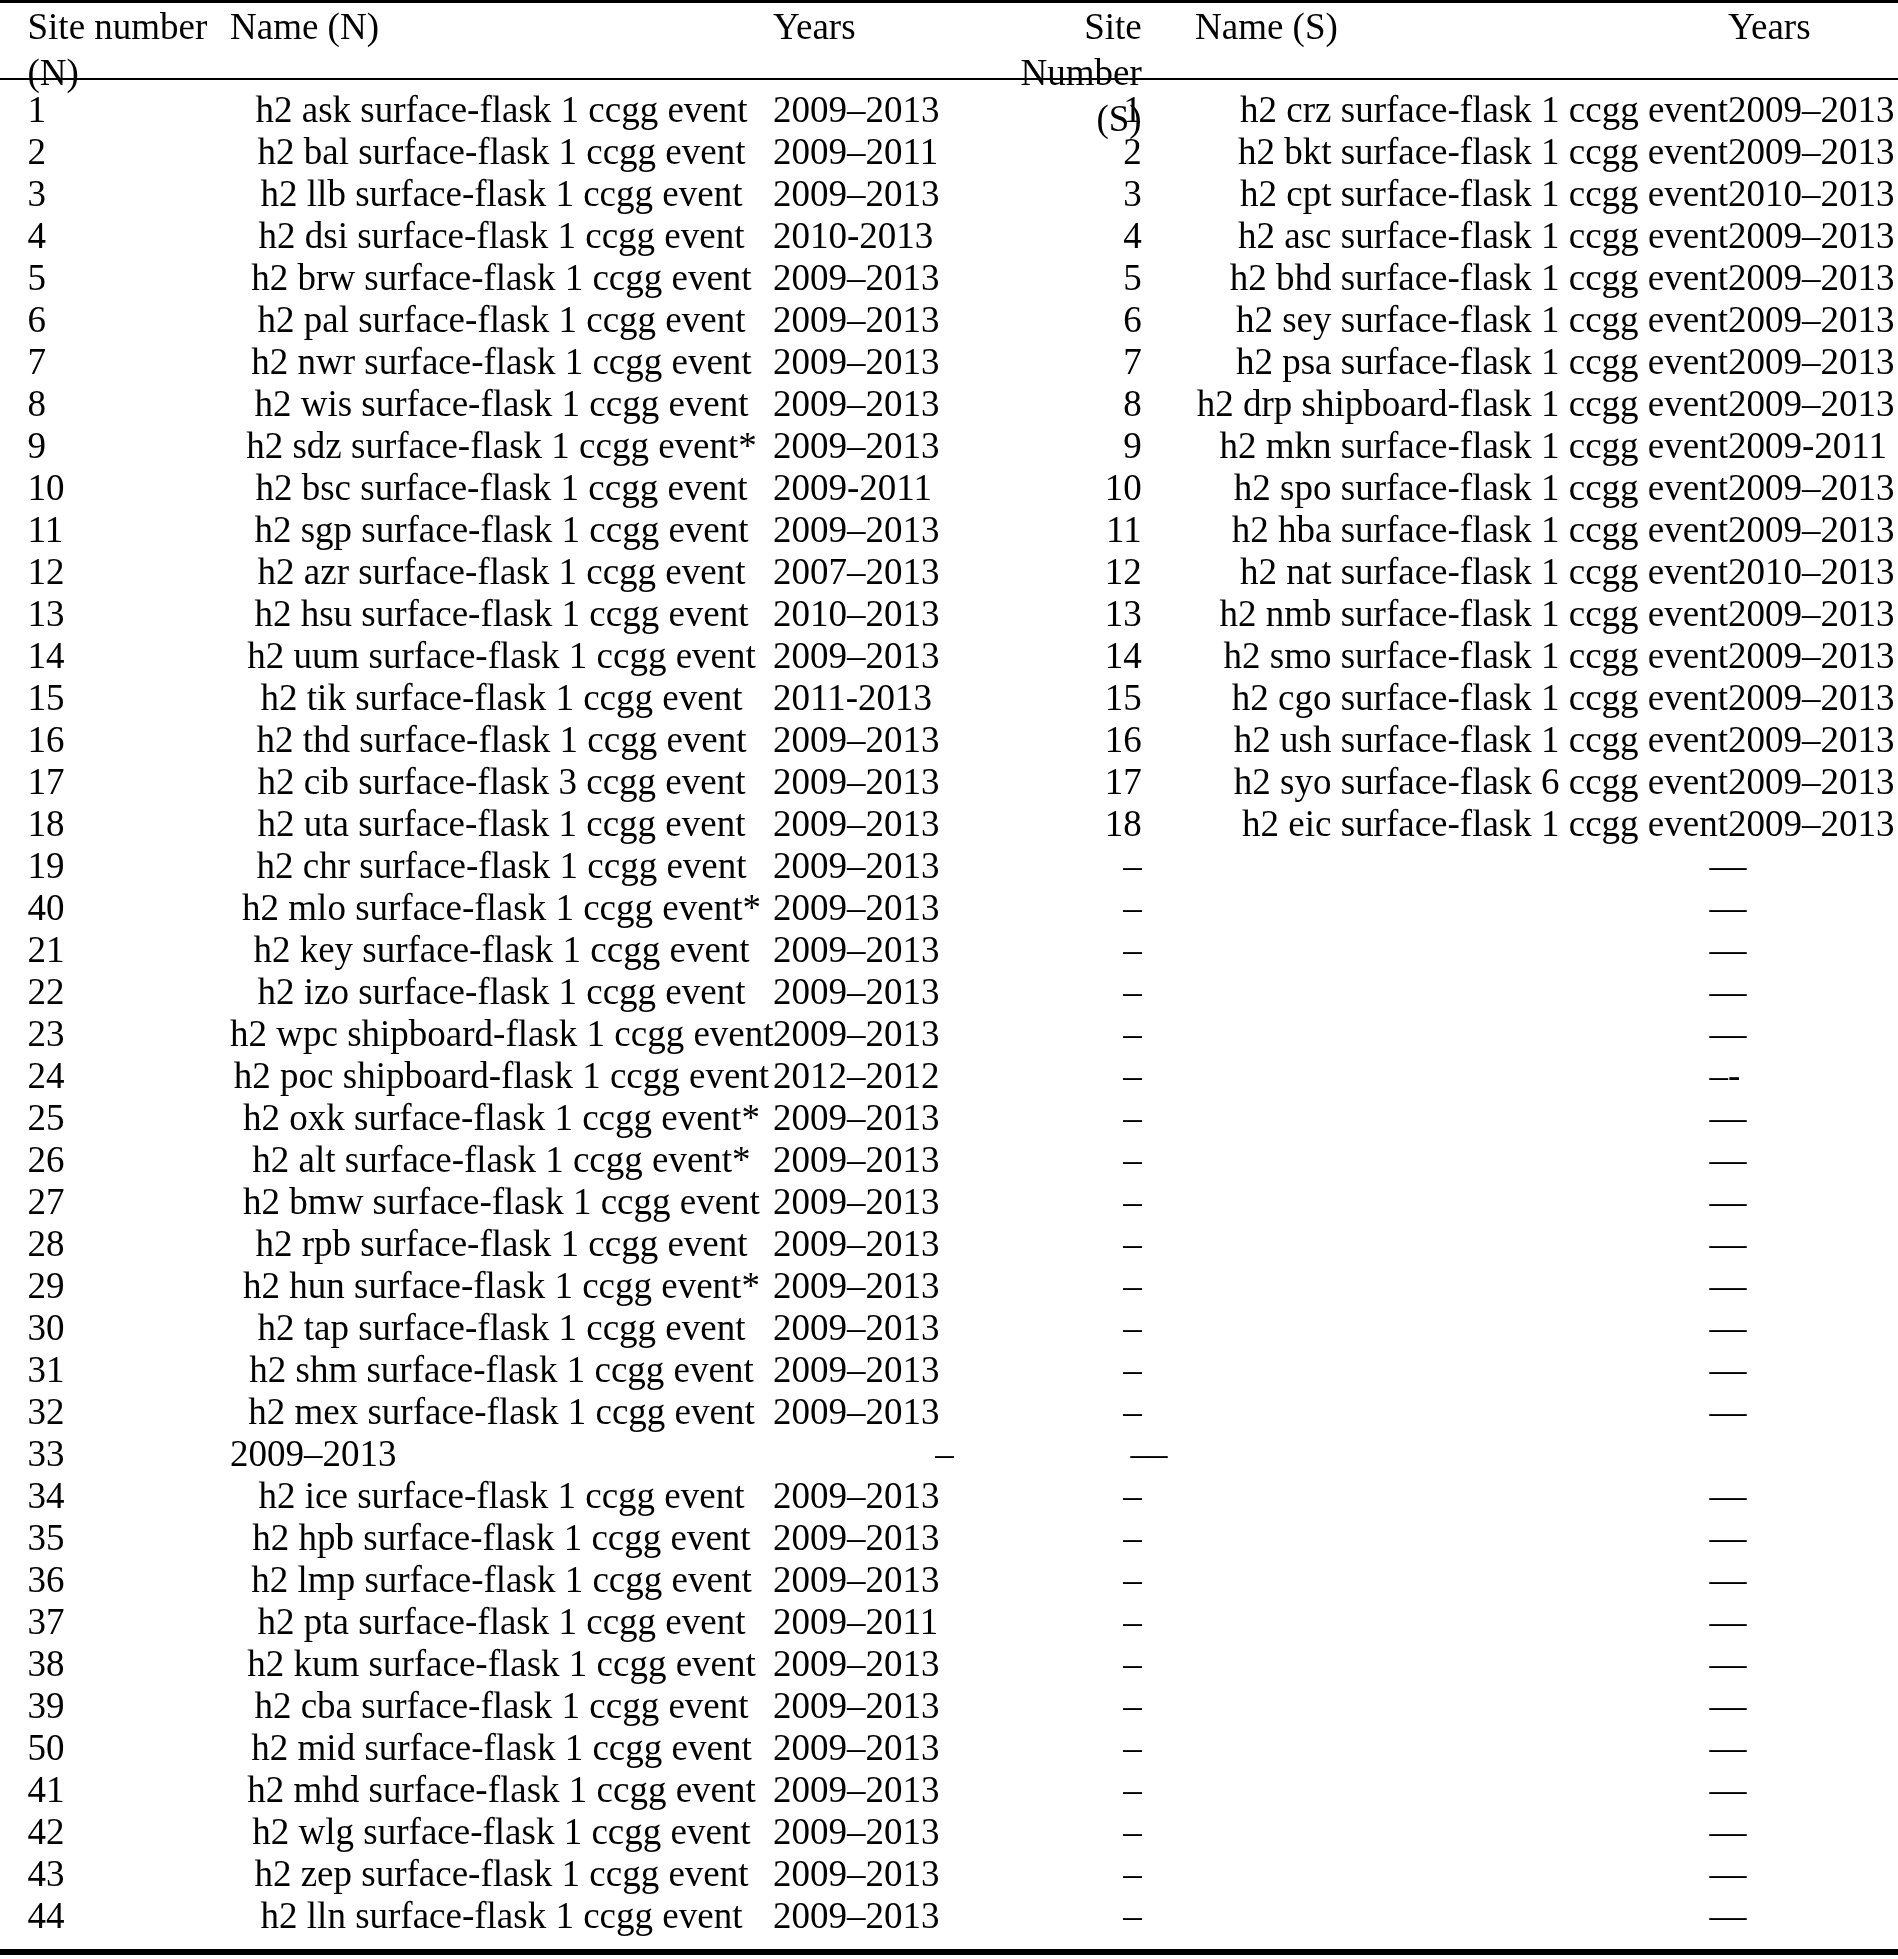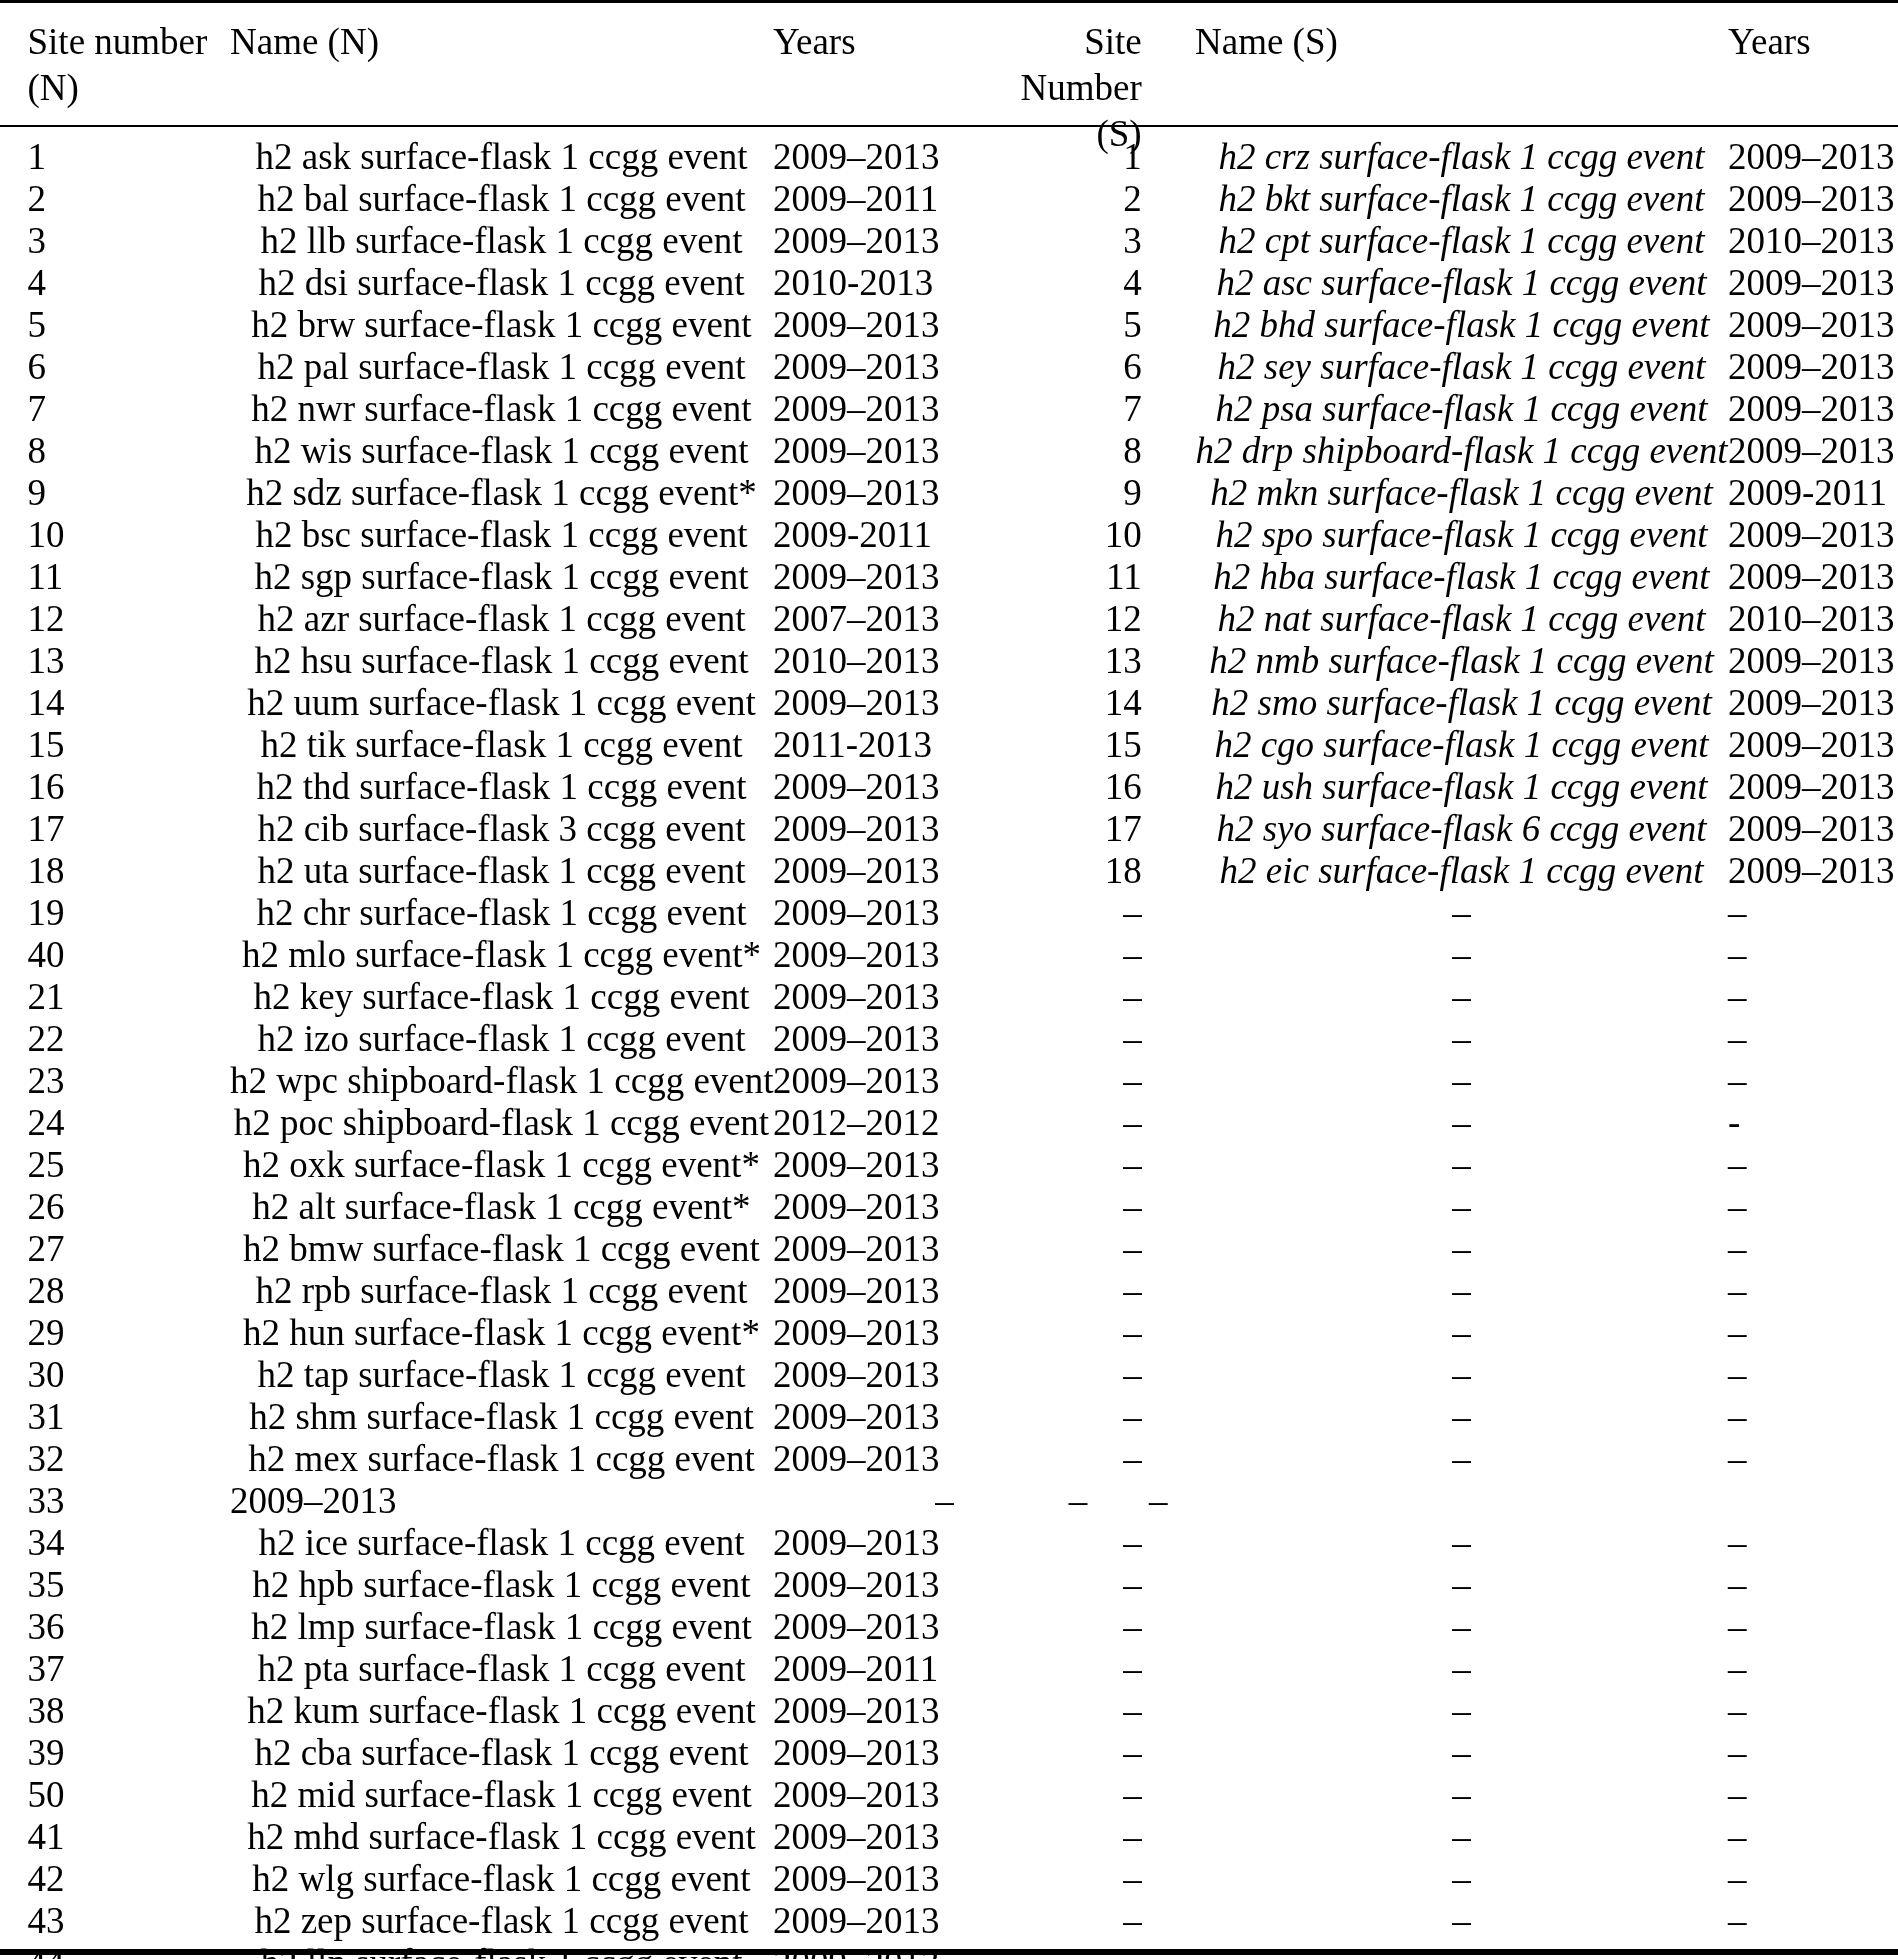--- a/index.html
+++ b/index.html
@@ -14,43 +14,43 @@
   .table {
     position: relative;
     width: 1898px;
     height: 1960px;
     border-top: 3.7px solid #000;
     overflow: hidden;
   }
   .thead {
     display: grid;
     grid-template-columns: 230px 543px 188px 188px 579px 171px;
-    height: 124px;
-    padding-top: 16px;
+    height: 77px;
+    padding-top: 1px;
     font-size: 37px;
     line-height: 46px;
     border-bottom: 2.8px solid #000;
   }
   .thead .hline { display: block; }
   .tbody {
     padding-top: 9.2px;
     font-size: 37px;
   }
   .row {
     display: grid;
     grid-template-columns: 230px 543px 188px 188px 579px 171px;
     height: 42px;
     line-height: 42px;
     white-space: nowrap;
   }
   .c1 { padding-left: 27.5px; text-align: left; }
   .c2 { text-align: center; }
   .c3 { text-align: left; }
   .c4 { text-align: right; padding-right: 7.3px; }
-  .c5 { padding-left: 46px; text-align: center; font-style: italic; }
+  .c5 { padding-left: 46px; text-align: right; }
   .c6 { text-align: left; }
   .h-site-n { padding-left: 27.5px; }
   .h-site-s { text-align: right; padding-right: 7.3px; }
   .h-name-s { padding-left: 46px; }
   .bottom-rule {
     position: absolute;
     left: 0;
     right: 0;
     bottom: 5.5px;
     height: 5.5px;

